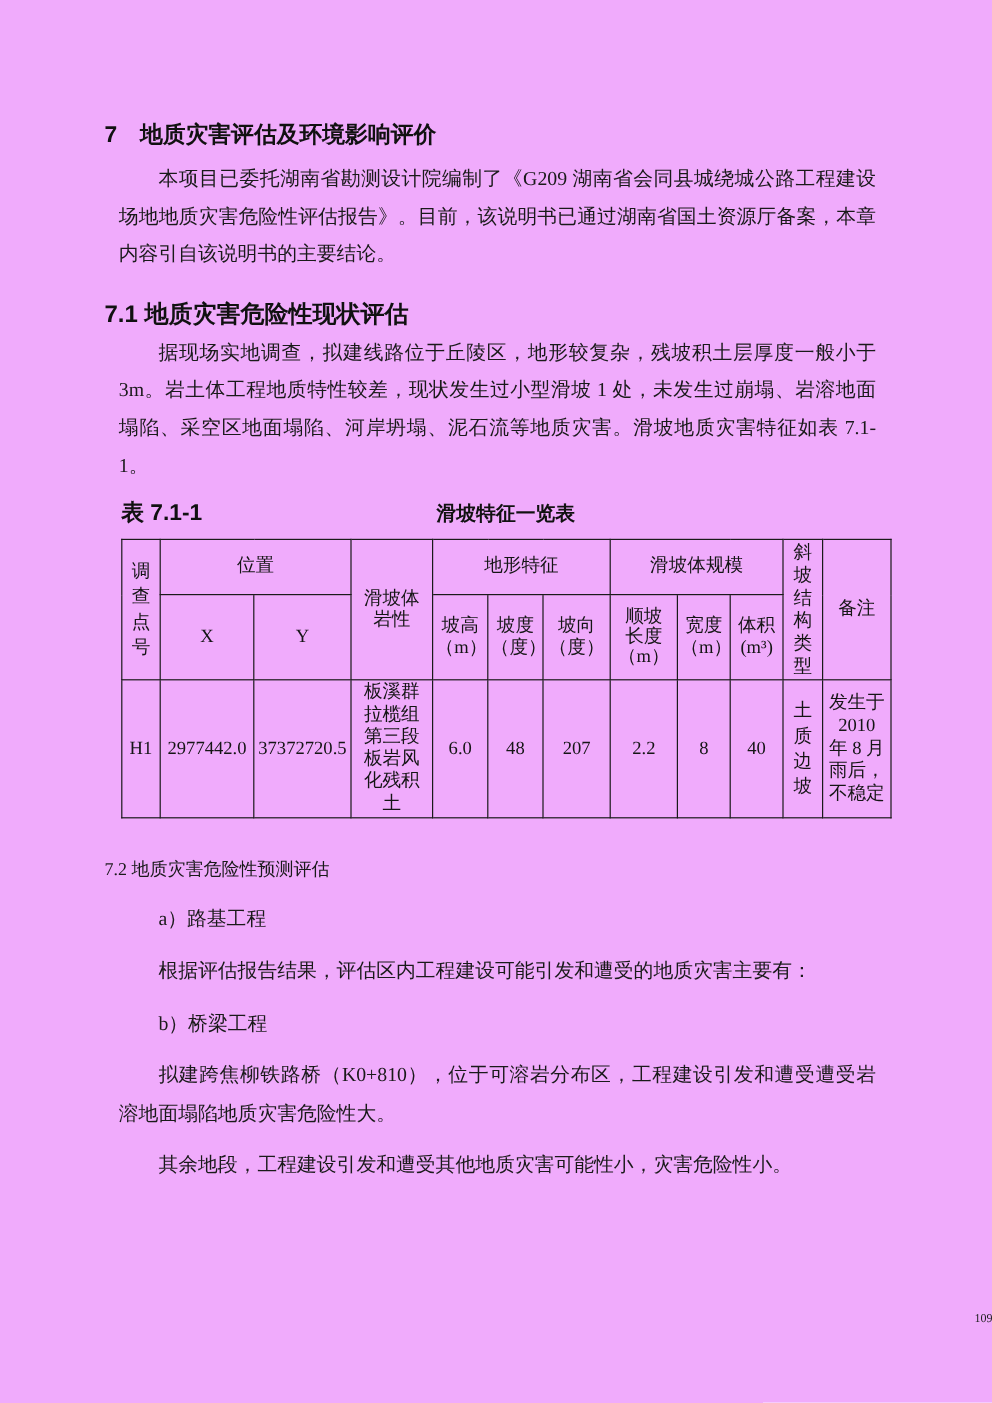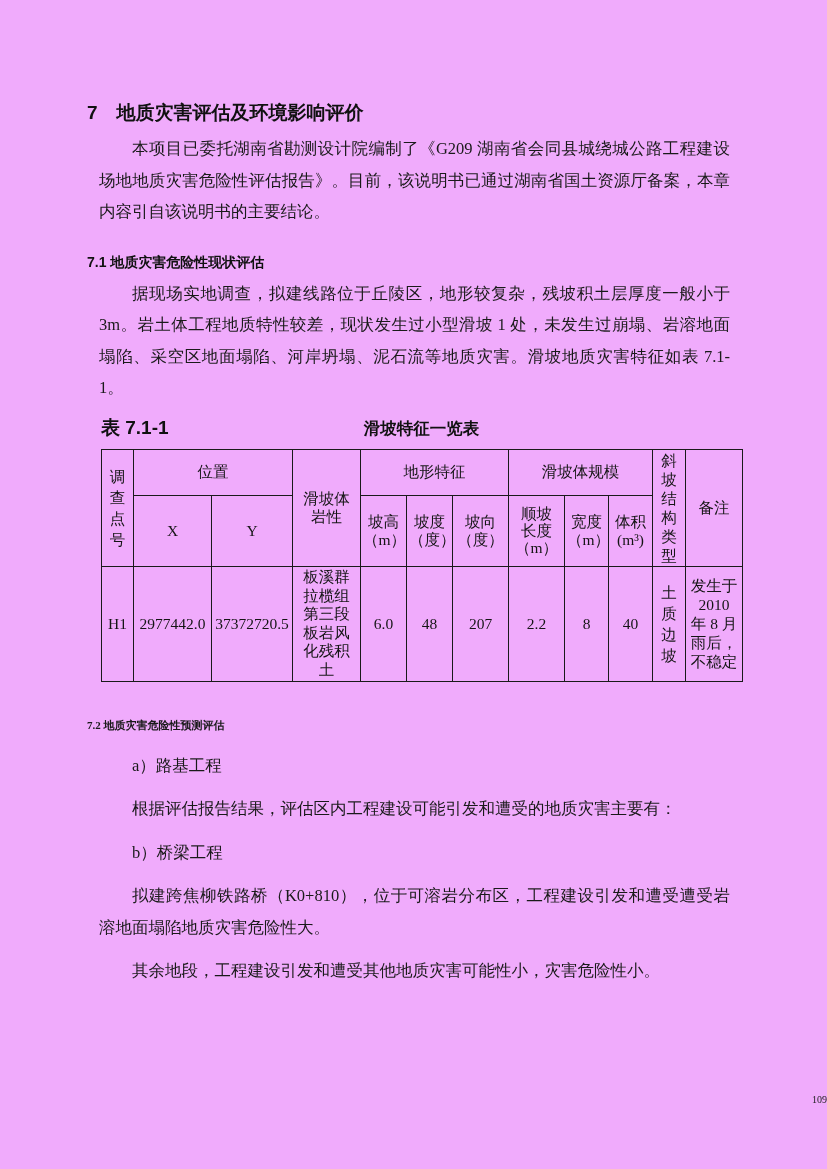--- a/index.html
+++ b/index.html
@@ -24,28 +24,28 @@
     font-family: "Liberation Sans", "DejaVu Sans", sans-serif;
     font-weight: 700;
     font-size: 19px;
     line-height: 24px;
     color: #111111;
   }
   .sec-heading-bold {
     margin: 22px 0 0 0;
     font-family: "Liberation Sans", "DejaVu Sans", sans-serif;
     font-weight: 700;
-    font-size: 14px;
+    font-size: 20px;
     line-height: 25px;
     color: #111111;
   }
   .sec-heading-plain {
     margin: 30px 0 0 0;
-    font-weight: 700;
-    font-size: 11px;
+    font-weight: 400;
+    font-size: 15px;
     line-height: 26px;
     color: #1a1a1a;
   }
   .body-para {
     margin: 12px;
     font-size: 16.5px;
     line-height: 31.5px;
     text-align: justify;
     text-indent: 2em;
     color: #1a1a1a;

